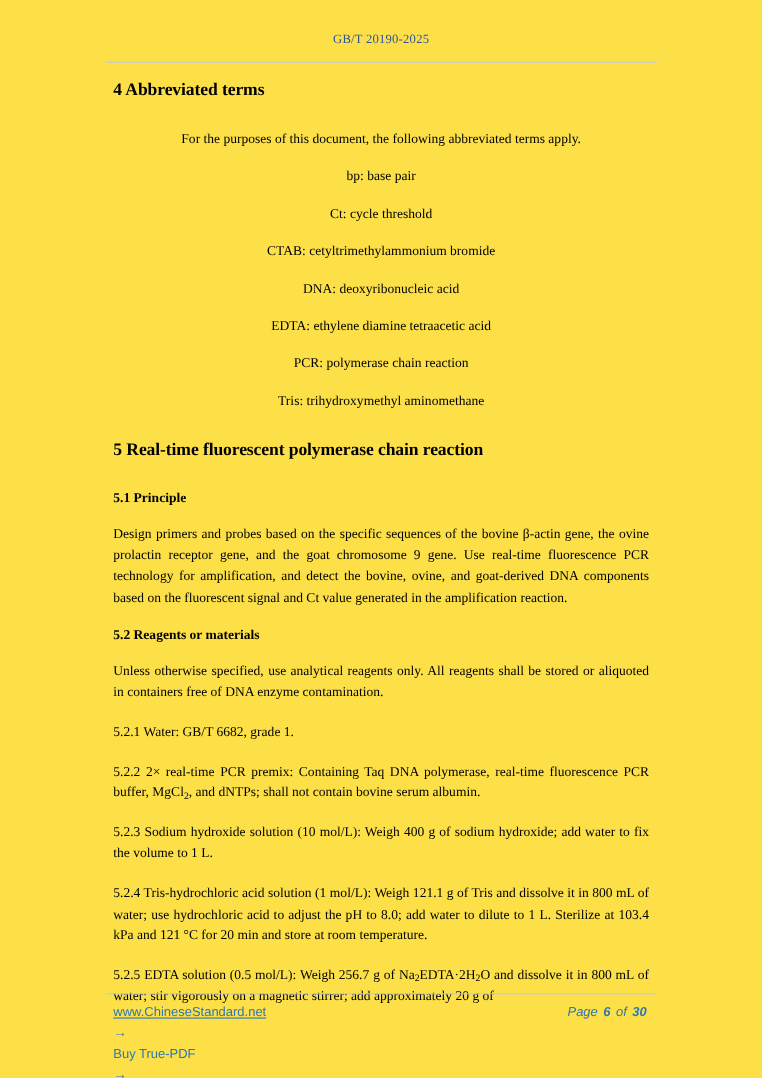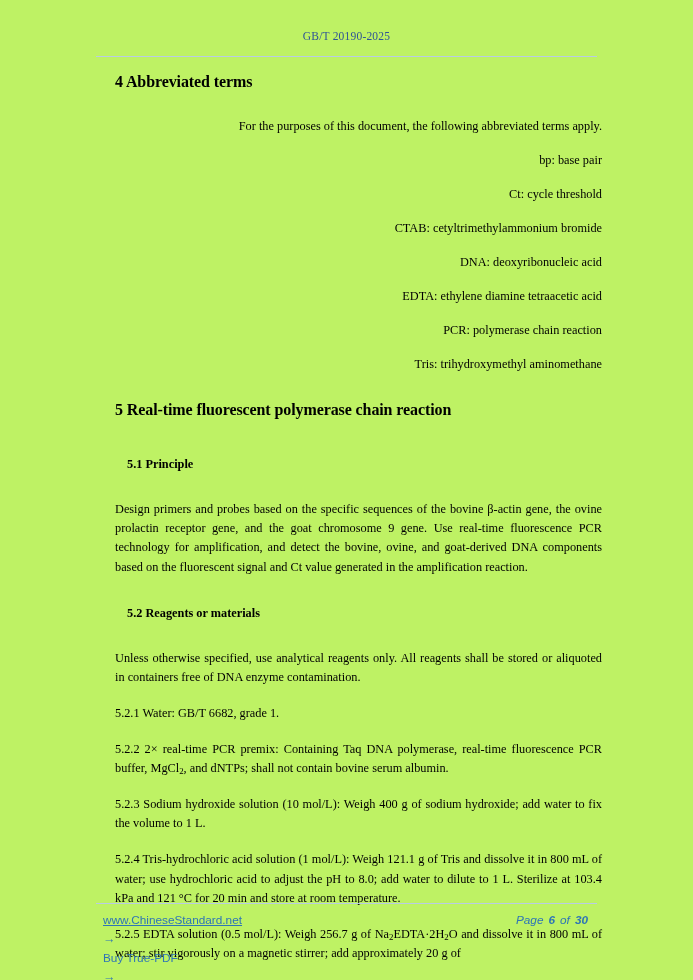--- a/index.html
+++ b/index.html
@@ -11,21 +11,21 @@
     width: 693px;
     height: 980px;
     position: relative;
     font-family: "Liberation Serif", "DejaVu Serif", serif;
     color: #000000;
     overflow: hidden;
   }
   .page {
     position: absolute;
     inset: 0;
-    background: #bef264;
+    background: #fde047;
   }
 
   
   .header {
     position: absolute;
     left: 96px;
     top: 30px;
     width: 501px;
     text-align: center;
   }
@@ -41,53 +41,53 @@
     left: 96px;
     top: 56px;
     width: 501px;
     height: 1px;
     background: #b8cce4;
   }
 
   
   .content {
     position: absolute;
-    left: 115px;
+    left: 103px;
     top: 72px;
     width: 487px;
   }
 
   h1.sec {
     font-size: 16px;
     font-weight: bold;
     margin: 0;
     padding: 0;
     line-height: 1.25;
     letter-spacing: -0.1px;
   }
   .gap-after-h1 { height: 25px; }
   .gap-before-h1 { height: 26px; }
 
   h2.subsec {
     font-size: 12.3px;
     font-weight: bold;
-    margin: 12px;
+    margin: 0;
     padding: 0;
     line-height: 1.3;
   }
 
   p.body {
     font-size: 12.3px;
     margin: 0;
     padding: 0;
     line-height: 1.55;
     text-align: justify;
     text-justify: inter-word;
   }
-  p.body.nojust { text-align: right; }
+  p.body.nojust { text-align: center; }
 
   .para-gap { height: 17px; }
   .para-gap-sm { height: 15px; }
   .list-gap { height: 15px; }
 
   b.num { font-weight: normal; }
   sub {
     font-size: 0.72em;
     vertical-align: -0.22em;
   }

